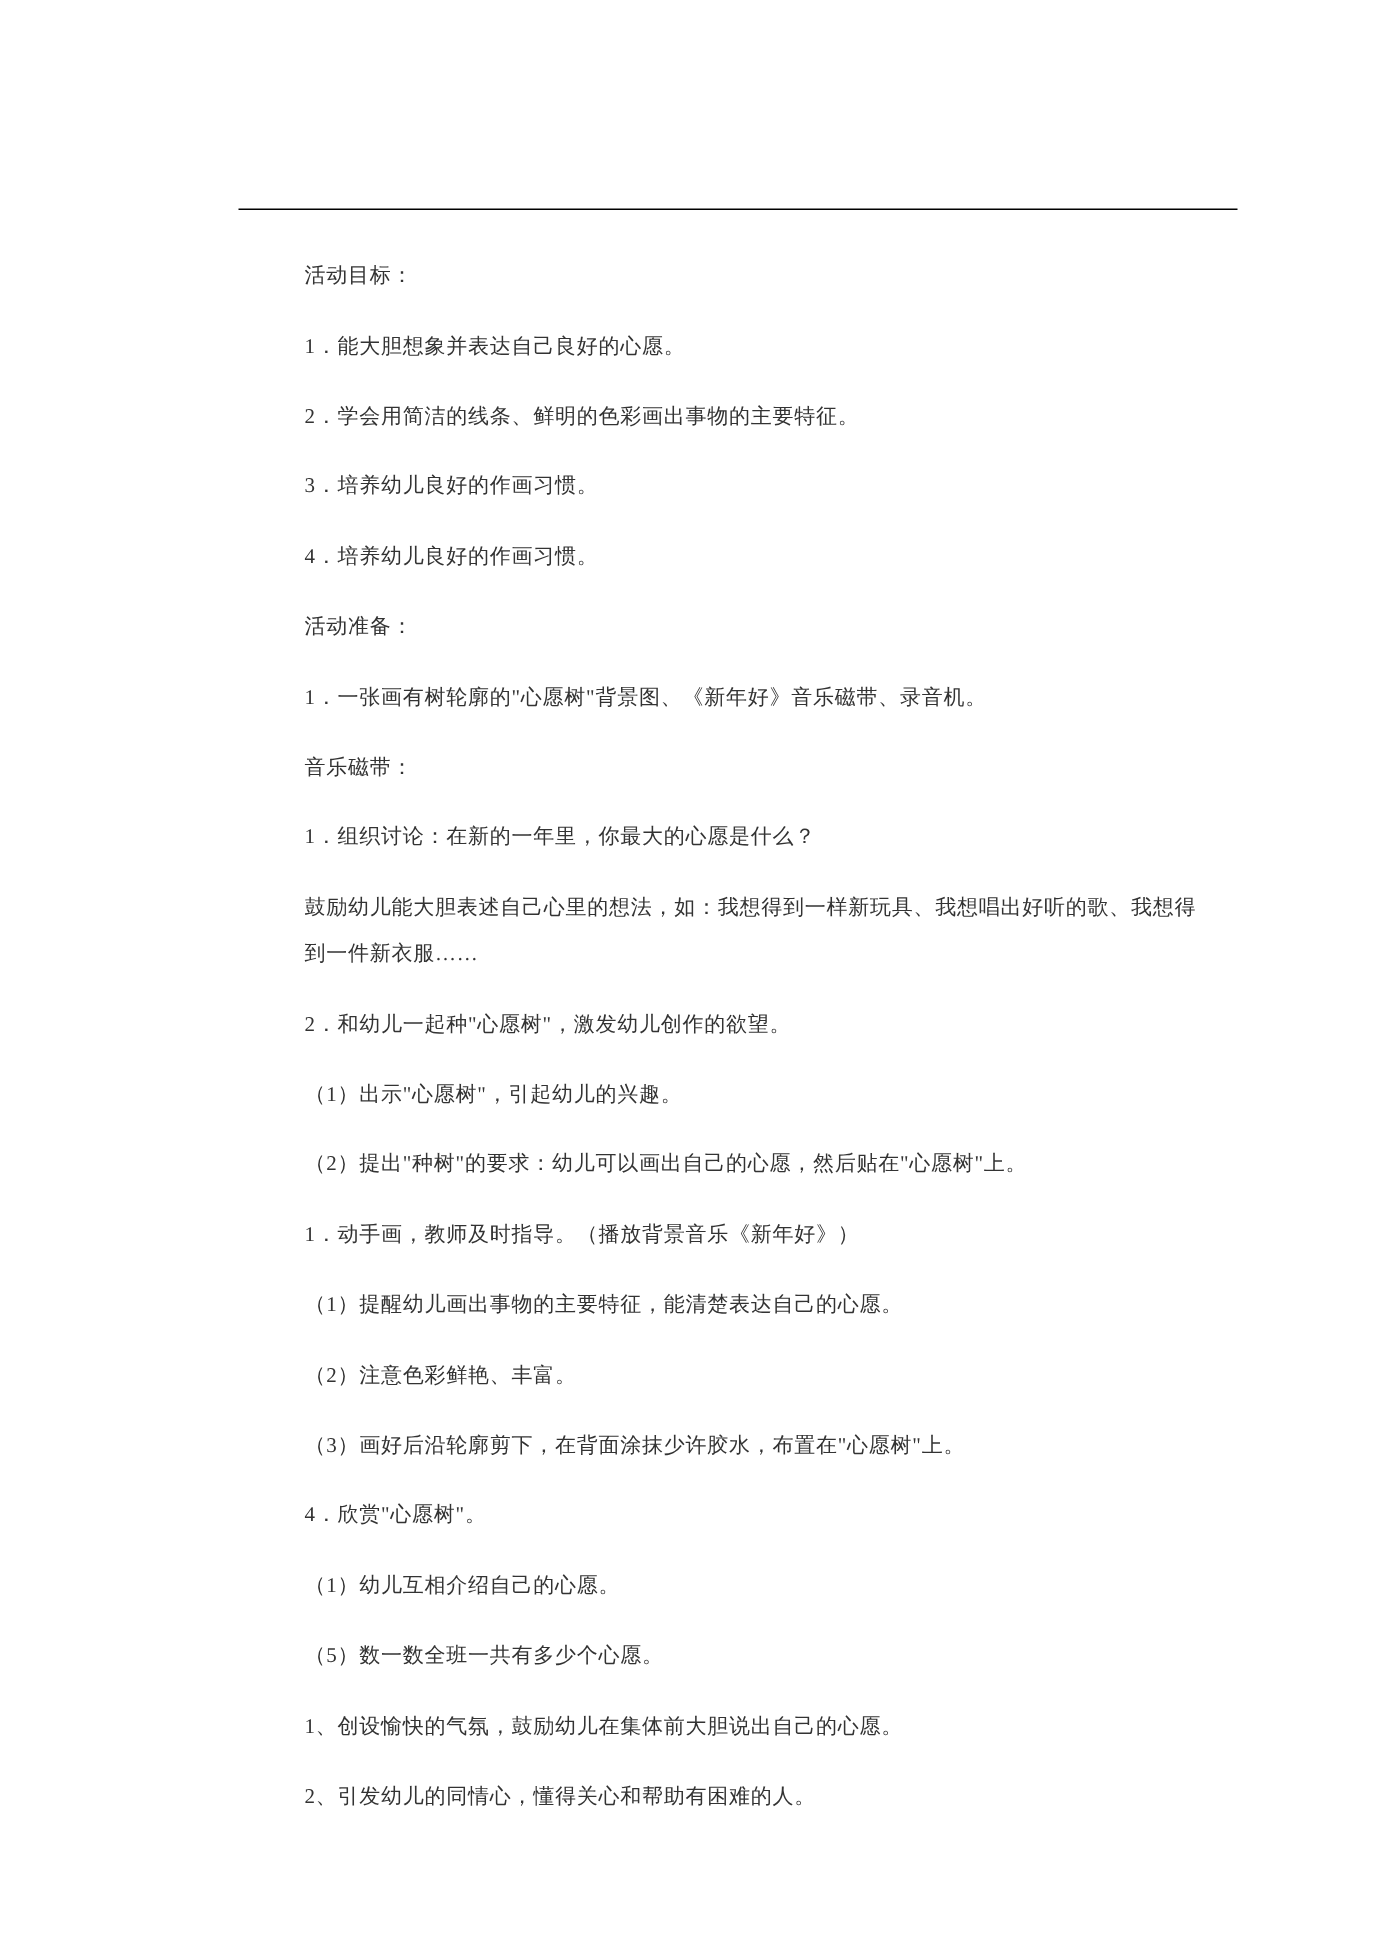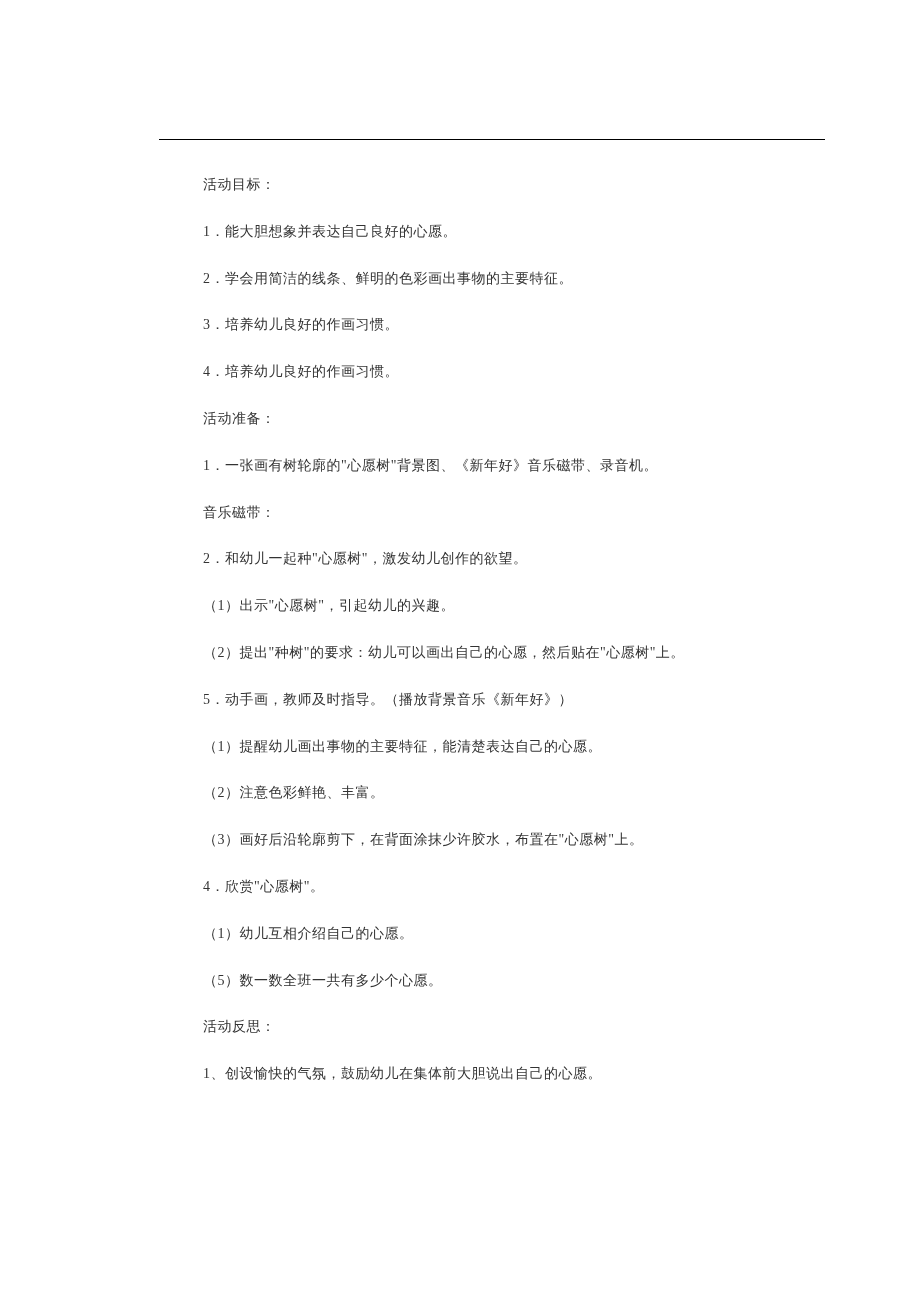--- a/index.html
+++ b/index.html
@@ -36,26 +36,28 @@
   <hr class="hr-line">
   <div>
     <div class="content-line">活动目标：</div>
     <div class="content-line">1．能大胆想象并表达自己良好的心愿。</div>
     <div class="content-line">2．学会用简洁的线条、鲜明的色彩画出事物的主要特征。</div>
     <div class="content-line">3．培养幼儿良好的作画习惯。</div>
     <div class="content-line">4．培养幼儿良好的作画习惯。</div>
     <div class="content-line">活动准备：</div>
     <div class="content-line">1．一张画有树轮廓的"心愿树"背景图、《新年好》音乐磁带、录音机。</div>
     <div class="content-line">音乐磁带：</div>
+    <div class="content-line">1．组织讨论：在新的一年里，你最大的心愿是什么？</div>
+    <div class="content-line">鼓励幼儿能大胆表述自己心里的想法，如：我想得到一样新玩具、我想唱出好听的歌、我想得到一件新衣服……</div>
     <div class="content-line">2．和幼儿一起种"心愿树"，激发幼儿创作的欲望。</div>
     <div class="content-line">（1）出示"心愿树"，引起幼儿的兴趣。</div>
     <div class="content-line">（2）提出"种树"的要求：幼儿可以画出自己的心愿，然后贴在"心愿树"上。</div>
-    <div class="content-line">5．动手画，教师及时指导。（播放背景音乐《新年好》）</div>
+    <div class="content-line">1．动手画，教师及时指导。（播放背景音乐《新年好》）</div>
     <div class="content-line">（1）提醒幼儿画出事物的主要特征，能清楚表达自己的心愿。</div>
     <div class="content-line">（2）注意色彩鲜艳、丰富。</div>
     <div class="content-line">（3）画好后沿轮廓剪下，在背面涂抹少许胶水，布置在"心愿树"上。</div>
     <div class="content-line">4．欣赏"心愿树"。</div>
     <div class="content-line">（1）幼儿互相介绍自己的心愿。</div>
     <div class="content-line">（5）数一数全班一共有多少个心愿。</div>
-    <div class="content-line">活动反思：</div>
     <div class="content-line">1、创设愉快的气氛，鼓励幼儿在集体前大胆说出自己的心愿。</div>
+    <div class="content-line">2、引发幼儿的同情心，懂得关心和帮助有困难的人。</div>
   </div>
 </div>
 
 </body></html>

